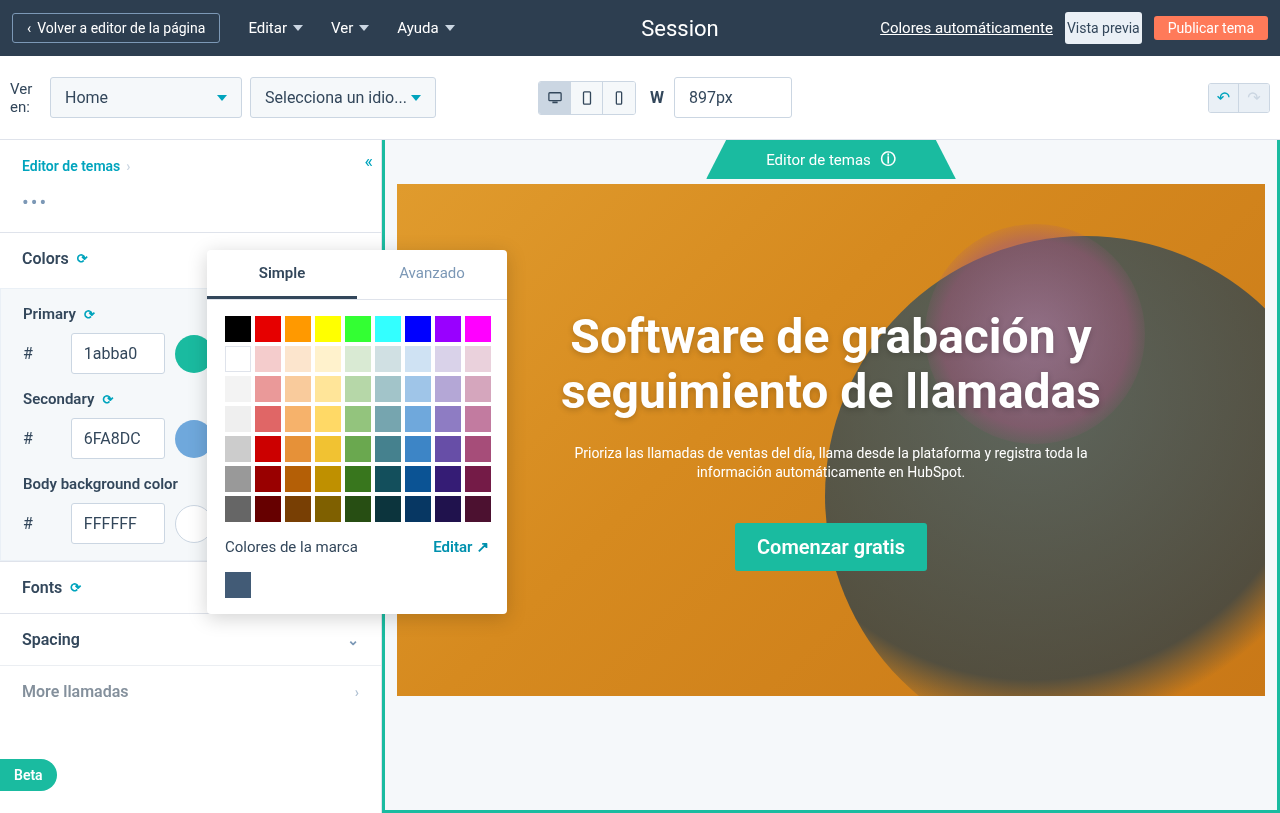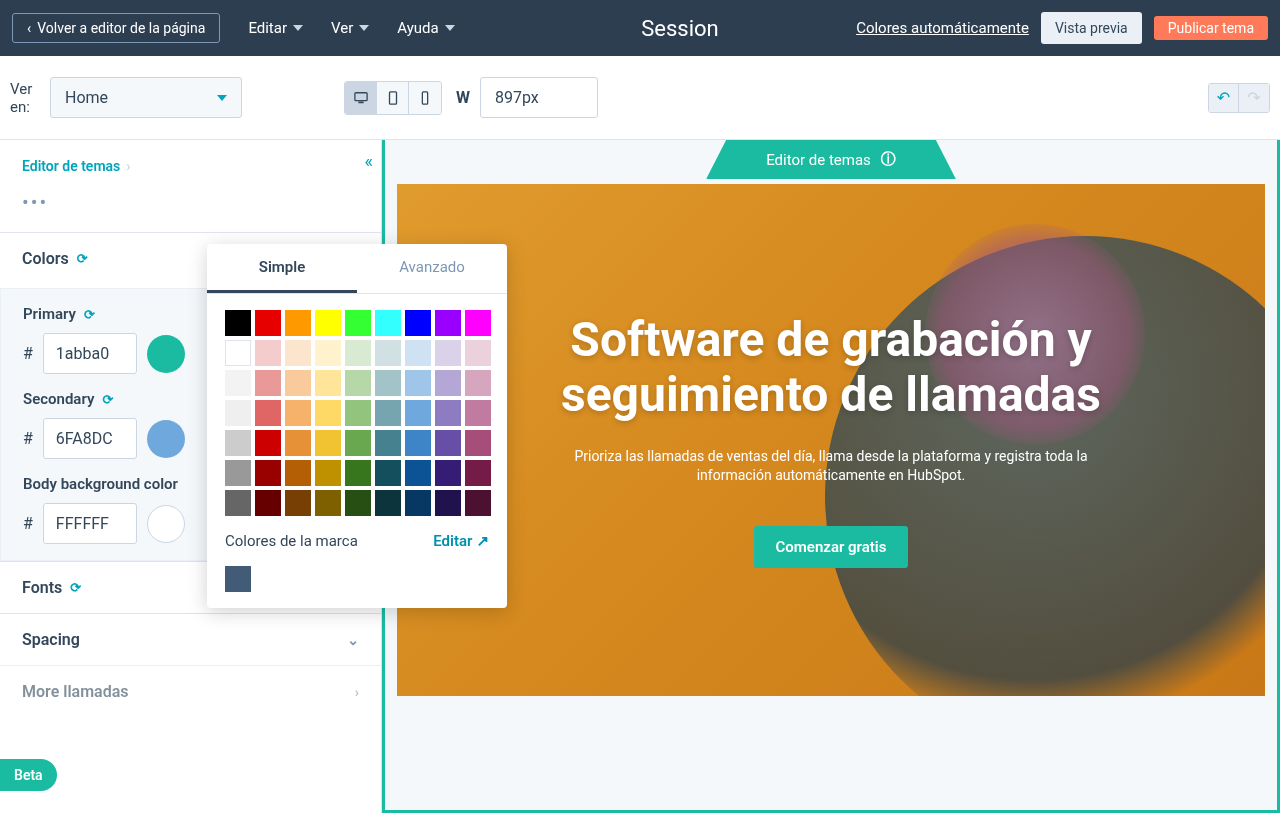--- a/index.html
+++ b/index.html
@@ -6,21 +6,21 @@
 body { background: #fff; width: 1280px; height: 813px; overflow: hidden; position: relative; }
 
 
 .topbar { background: #2d3e50; height: 56px; display: flex; align-items: center; padding: 0 12px; color: #fff; }
 .back-btn { border: 1px solid #7c98b6; background: transparent; color: #fff; padding: 6px 14px; border-radius: 3px; font-size: 14px; display: flex; align-items: center; gap: 6px; cursor: pointer; }
 .top-menu { display: flex; gap: 28px; margin-left: 28px; }
 .top-menu-item { display: flex; align-items: center; gap: 6px; font-size: 15px; cursor: pointer; }
 .session { position: absolute; left: 50%; transform: translateX(-50%); font-size: 22px; font-weight: 400; margin-left: 40px; }
 .top-right { margin-left: auto; display: flex; align-items: center; gap: 12px; }
 .autosave { text-decoration: underline; font-size: 15px; cursor: pointer; }
-.preview-btn { background: #eaf0f6; color: #33475b; border: none; padding: 8px 14px; border-radius: 3px; font-size: 14px; cursor: pointer; }
+.preview-btn { background: #eaf0f6; color: #33475b; border: none; padding: 8px 2px; border-radius: 3px; font-size: 14px; cursor: pointer; }
 .publish-btn { background: #ff7a59; color: #fff; border: none; padding: 4px 14px; border-radius: 3px; font-size: 14px; cursor: pointer; }
 
 
 .secondbar { background: #fff; height: 84px; border-bottom: 1px solid #dfe3eb; display: flex; align-items: center; padding: 0 10px; }
 .ver-en { font-size: 15px; color: #33475b; width: 32px; line-height: 1.2; }
 .dropdown { border: 1px solid #cbd6e2; background: #f5f8fa; border-radius: 3px; padding: 10px 14px; font-size: 16px; color: #33475b; display: flex; align-items: center; justify-content: space-between; cursor: pointer; margin-left: 8px; }
 .dd-home { width: 192px; }
 .dd-lang { width: 186px; }
 .chevron-down { width: 0; height: 0; border-left: 5px solid transparent; border-right: 5px solid transparent; border-top: 6px solid #00a4bd; }
 .device-group { margin-left: 102px; display: flex; border: 1px solid #cbd6e2; border-radius: 3px; overflow: hidden; }
@@ -44,38 +44,38 @@
 .more-dots { color: #7c98b6; font-size: 20px; letter-spacing: 2px; cursor: pointer; }
 .section { border-top: 1px solid #dfe3eb; padding: 16px 22px; }
 .section-head { display: flex; align-items: center; justify-content: space-between; font-size: 16px; font-weight: 600; color: #33475b; }
 .section-head-left { display: flex; align-items: center; gap: 8px; }
 .refresh-icon { color: #00a4bd; font-size: 13px; }
 .chev-section { color: #7c98b6; font-size: 14px; }
 .color-block { background: #f5f8fa; border: 1px solid #eaf0f6; padding: 16px 22px; margin-top: 4px; }
 .field-label { font-size: 15px; font-weight: 600; color: #33475b; display: flex; align-items: center; gap: 8px; }
 .color-row { display: flex; align-items: center; gap: 10px; margin-top: 10px; margin-bottom: 16px; }
 .hash { font-size: 16px; color: #33475b; }
-.hex-input { border: 1px solid #cbd6e2; background: #fff; border-radius: 3px; padding: 10px 12px; font-size: 16px; width: 94px; color: #33475b; }
+.hex-input { border: 1px solid #cbd6e2; background: #fff; border-radius: 3px; padding: 10px 12px; font-size: 16px; width: 94px; color: #33475b; margin-left: 28px; }
 .swatch { width: 38px; height: 38px; border-radius: 50%; border: none; }
 .sw-primary { background: #1abba0; }
 .sw-secondary { background: #6FA8DC; }
 .sw-body { background: #FFFFFF; border: 1px solid #cbd6e2; }
 
 
 .preview { flex: 1; border: 3px solid #1abba0; border-top: none; position: relative; background: #f5f8fa; }
 .preview-tab { position: absolute; top: 0; left: 50%; transform: translateX(-50%); background: #1abba0; color: #fff; padding: 10px 60px; font-size: 15px; clip-path: polygon(8% 0, 92% 0, 100% 100%, 0 100%); display: flex; align-items: center; gap: 10px; }
 .hero { margin: 44px 12px 0; height: 512px; background: linear-gradient(135deg, #e09b2d 0%, #d68a1f 40%, #c97817 100%); position: relative; display: flex; flex-direction: column; align-items: center; justify-content: center; color: #fff; text-align: center; padding: 0 40px; overflow: hidden; }
 .hero::before { content: ""; position: absolute; right: -80px; bottom: -60px; width: 520px; height: 520px; background: radial-gradient(circle at 40% 30%, #2d5a7a 0%, #1e3a4f 60%, transparent 70%); border-radius: 50%; opacity: 0.7; }
 .hero::after { content: ""; position: absolute; right: 120px; top: 40px; width: 220px; height: 220px; background: radial-gradient(circle, #c77db5 0%, #a0547d 60%, transparent 75%); border-radius: 50%; opacity: 0.5; }
 .hero-title { font-size: 48px; font-weight: 700; line-height: 1.15; z-index: 2; text-shadow: 0 2px 6px rgba(0,0,0,0.2); }
 .hero-sub { font-size: 14px; margin-top: 24px; z-index: 2; max-width: 580px; line-height: 1.4; }
-.hero-cta { margin-top: 40px; background: #1abba0; color: #fff; border: none; padding: 12px 22px; border-radius: 3px; font-size: 15px; font-weight: 600; z-index: 2; cursor: pointer; }
-
-
-.popover { position: absolute; left: 207px; top: 244px; width: 300px; background: #fff; border-radius: 4px; box-shadow: 0 4px 20px rgba(0,0,0,0.18); z-index: 50; }
+.hero-cta { margin-top: 40px; background: #1abba0; color: #fff; border: none; padding: 12px 22px; border-radius: 3px; font-size: 20px; font-weight: 600; z-index: 2; cursor: pointer; }
+
+
+.popover { position: absolute; left: 207px; top: 250px; width: 300px; background: #fff; border-radius: 4px; box-shadow: 0 4px 20px rgba(0,0,0,0.18); z-index: 50; }
 .tabbar { display: flex; border-bottom: 1px solid #dfe3eb; }
 .tab { flex: 1; text-align: center; padding: 14px 0; font-size: 15px; color: #7c98b6; cursor: pointer; }
 .tab.active { color: #33475b; font-weight: 600; border-bottom: 3px solid #33475b; }
 .palette { padding: 16px 18px 10px; display: grid; grid-template-columns: repeat(9, 26px); gap: 4px; }
 .pcell { width: 26px; height: 26px; cursor: pointer; }
 .brand-row { padding: 6px 18px 16px; display: flex; justify-content: space-between; align-items: center; }
 .brand-label { font-size: 15px; color: #33475b; }
 .edit-link { color: #0091ae; font-size: 15px; font-weight: 600; display: flex; align-items: center; gap: 4px; cursor: pointer; }
 .brand-swatch { width: 26px; height: 26px; background: #425b76; margin: 0 18px 16px; cursor: pointer; }
 
@@ -111,20 +111,24 @@
     <span class="autosave">Colores automáticamente</span>
     <button class="preview-btn">Vista previa</button>
     <button class="publish-btn">Publicar tema</button>
   </div>
 </div>
 
 <div class="secondbar">
   <div class="ver-en">Ver en:</div>
   <div class="dropdown dd-home">
     <span>Home</span>
+    <span class="chevron-down"></span>
+  </div>
+  <div class="dropdown dd-lang">
+    <span>Selecciona un idio...</span>
     <span class="chevron-down"></span>
   </div>
   <div class="device-group">
     <div class="device-btn active">
         <svg class="icon-sm" viewBox="0 0 16 16">
           <rect x="1" y="2" width="14" height="9" rx="1" fill="none" stroke="#33475b" stroke-width="1.5"></rect>
           <rect x="5" y="12" width="6" height="2" fill="#33475b"></rect>
         </svg>
       </div>
     <div class="device-btn">

